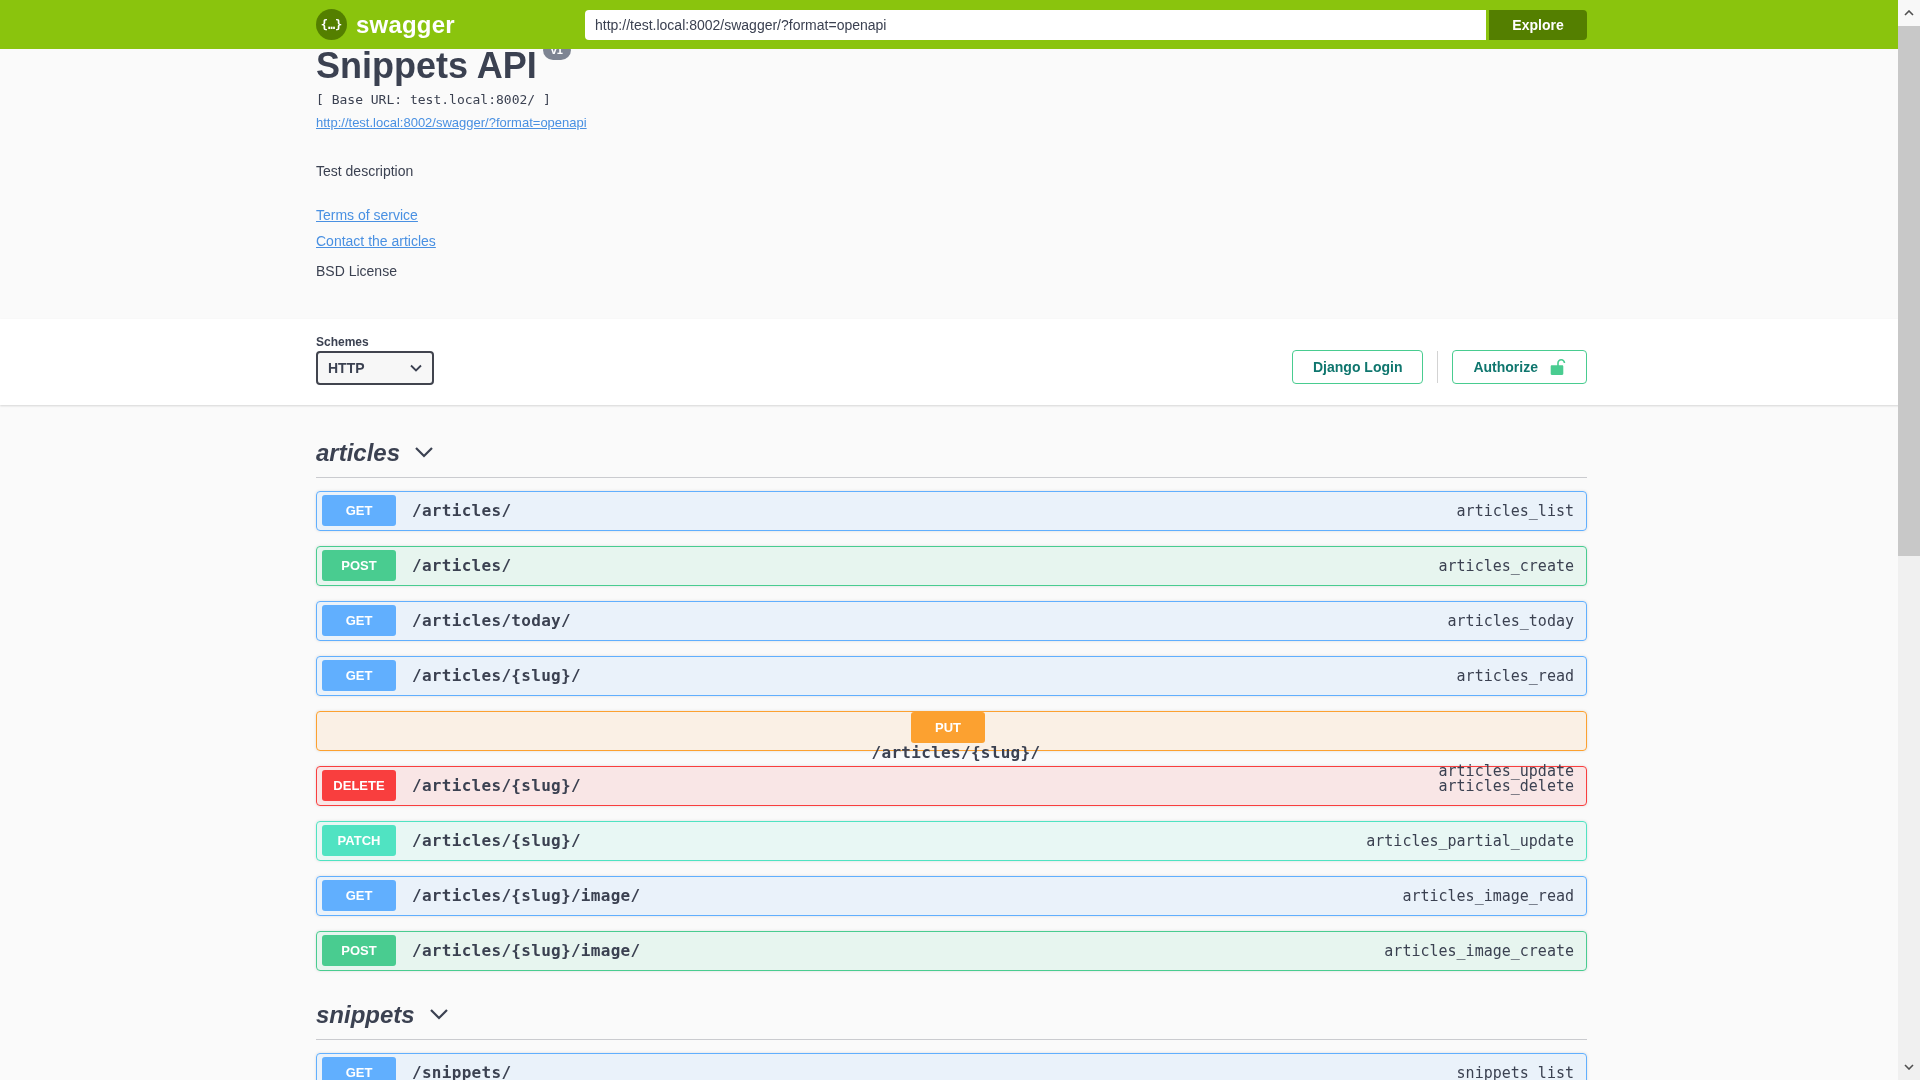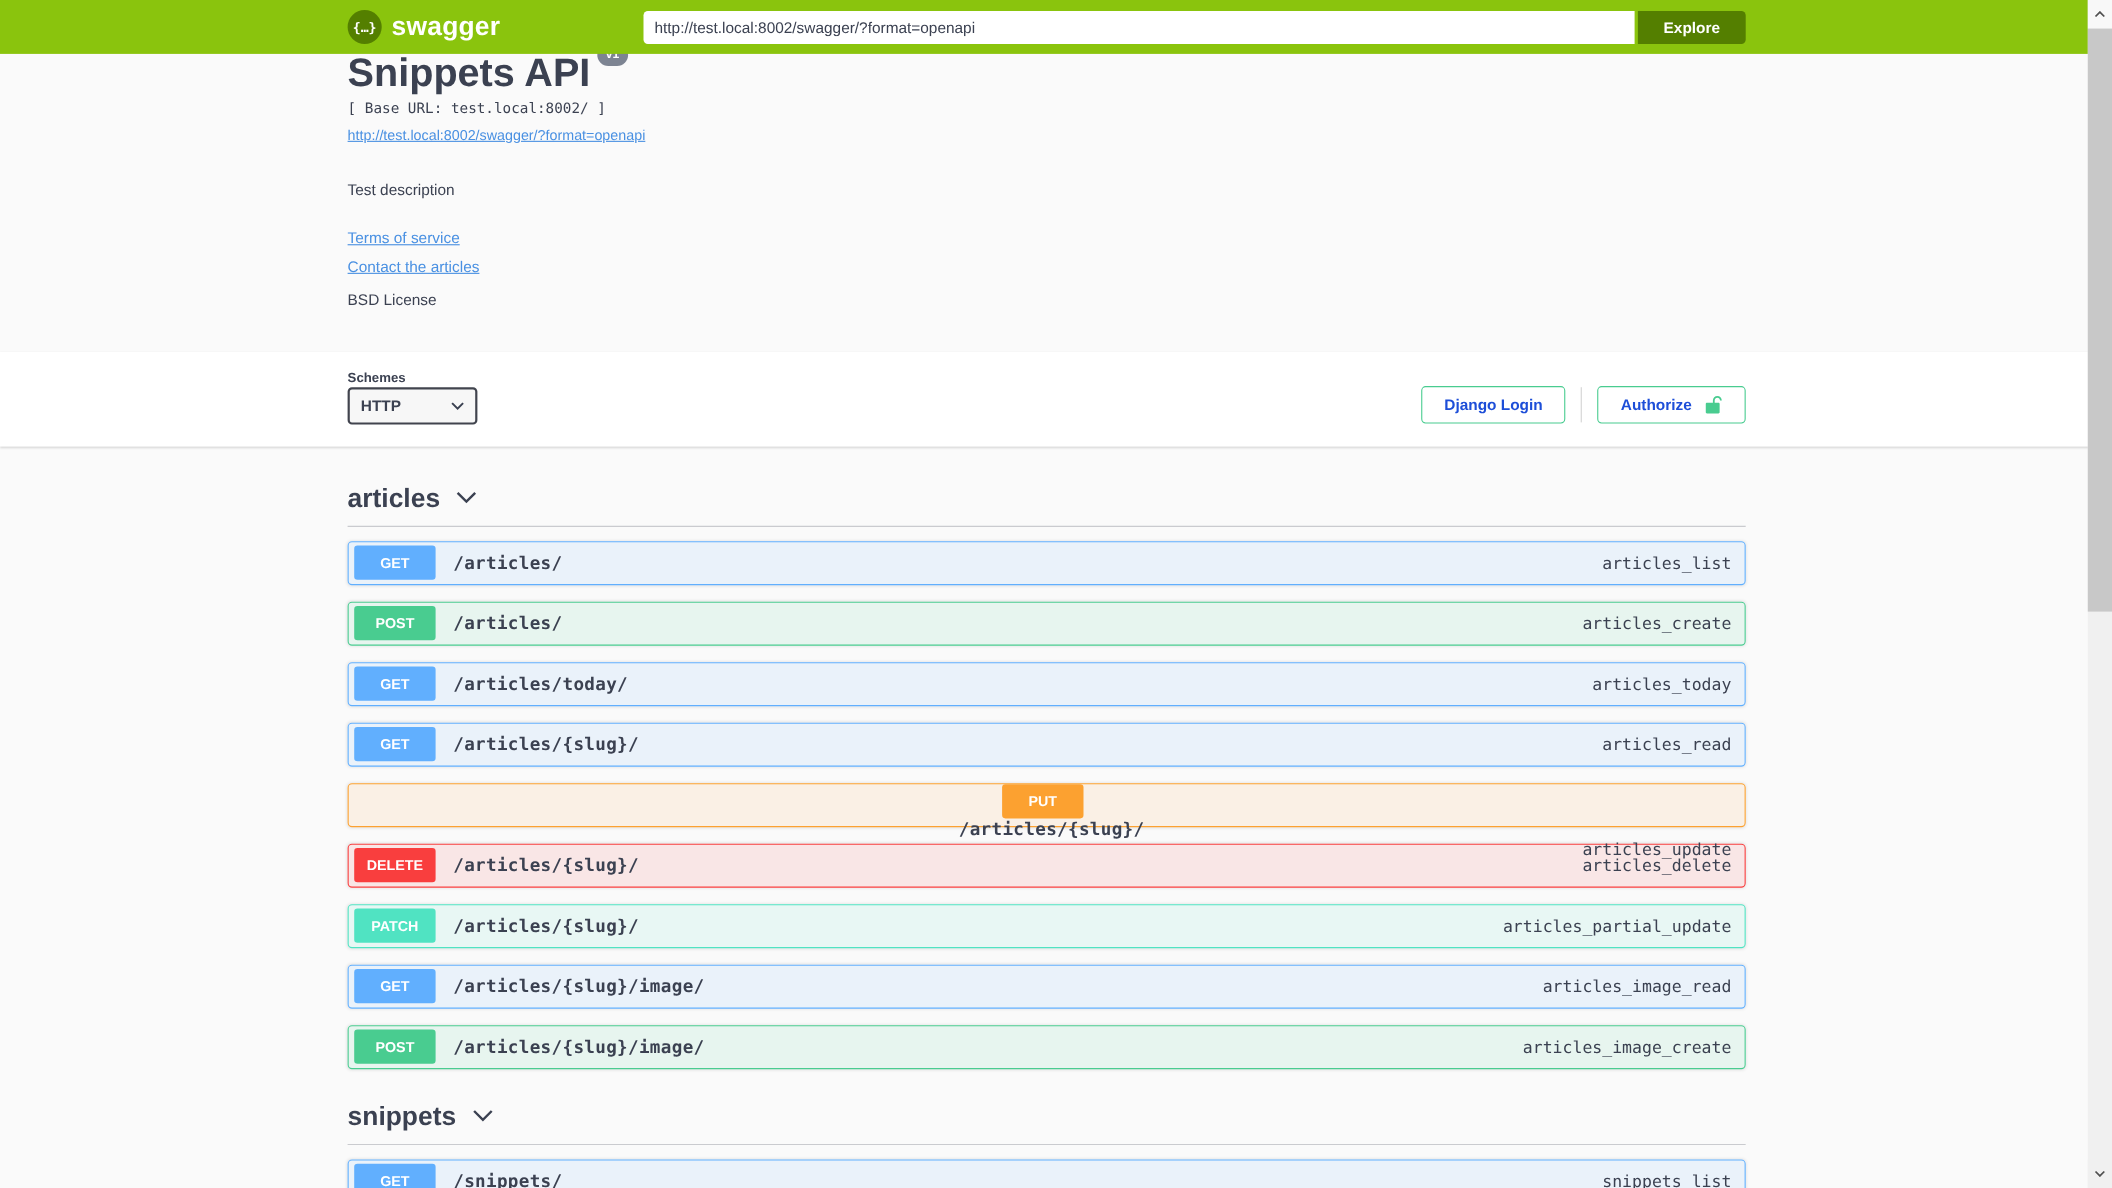--- a/index.html
+++ b/index.html
@@ -33,29 +33,29 @@
   .license { font-size:14px; margin-top:14px; color:#3b4151; }
 
   
   .scheme-container { margin-top:40px; background:#fff; box-shadow:0 1px 2px 0 rgba(0,0,0,.15); padding:16px 0 20px; }
   .schemes { margin-left:316px; width:1271px; display:flex; align-items:flex-end; justify-content:space-between; }
   .schemes-label { display:block; font-size:12px; font-weight:bold; color:#3b4151; margin-bottom:2px; }
   .scheme-select { width:118px; height:34px; border:2px solid #41444e; border-radius:4px; background:#f7f7f7;
                    display:flex; align-items:center; justify-content:space-between; padding:0 10px;
                    font-size:14px; font-weight:bold; color:#3b4151; cursor:pointer; }
   .auth-wrapper { display:flex; align-items:center; margin-bottom:1px; }
-  .btn-outline { background:#fff; border:1px solid #49cc90; color:#1d4ed8; font-weight:bold; font-size:14px;
+  .btn-outline { background:#fff; border:1px solid #49cc90; color:#0f766e; font-weight:bold; font-size:14px;
                  border-radius:4px; padding:1px 20px; height:34px; display:flex; align-items:center; gap:10px; cursor:pointer; }
   .auth-sep { width:1px; height:32px; background:#d3d3d3; margin:0 14px; }
 
   
   .ops { margin:28px 0 0 316px; width:1271px; }
   .opblock-tag { display:flex; align-items:center; gap:14px; padding:6px 0 10px;
                  border-bottom:1px solid rgba(59,65,81,.25); cursor:pointer; }
-  .tag-name { font-size:24px; font-weight:bold; color:#3b4151; }
+  .tag-name { font-size:24px; font-weight:bold; color:#3b4151;font-style:italic; }
   .opblock-tag-section { margin-bottom:24px; }
   .operations { padding-top:13px; }
   .opblock { height:40px; display:flex; align-items:center; border-radius:4px; margin-bottom:15px;
              border:1px solid; box-shadow:0 0 3px rgba(0,0,0,.12); padding:0 12px 0 5px; cursor:pointer; }
   .method-badge { width:74px; text-align:center; padding:8px 0; border-radius:3px; color:#fff;
                   font-weight:bold; font-size:13px; }
   .op-path { font-family:"DejaVu Sans Mono", monospace; font-size:16px; font-weight:600;
              color:#3b4151; margin-left:16px; letter-spacing:0.3px; }
   .op-id { margin-left:auto; font-family:"DejaVu Sans Mono", monospace; font-size:15px; color:#3b4151; }
 

